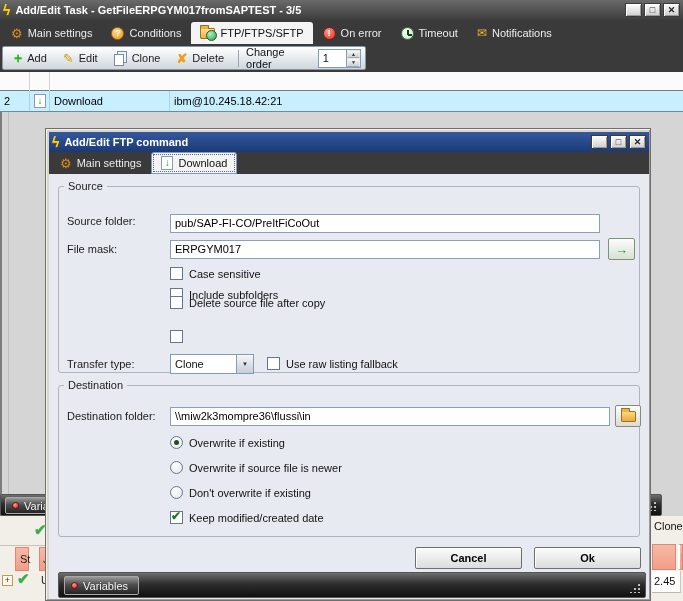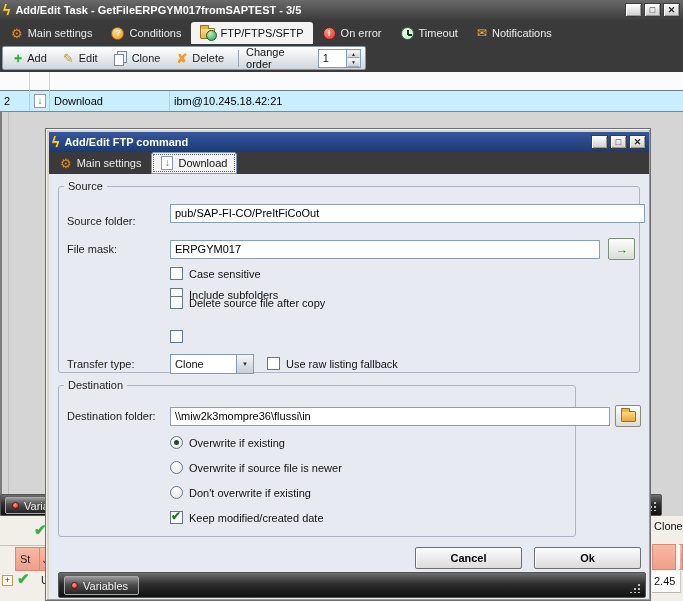--- a/index.html
+++ b/index.html
@@ -64,39 +64,39 @@
 #frame-l2{left:8px;top:112px;width:1px;height:382px;background:#bfbfbf}
 
 .varbar{background:linear-gradient(#6e6e6e,#2e2e2e 45%,#101010);border:1px solid #555;border-radius:2px}
 #main-varbar{left:0;top:494px;width:662px;height:22px}
 .varbtn{position:absolute;left:4px;top:2px;height:17px;background:linear-gradient(#9a9a9a,#4e4e4e 45%,#242424);border:1px solid #a8a8a8;border-radius:2px;display:flex;align-items:center;gap:5px;padding:0 10px 0 6px;color:#f2f2f2}
 .grip{position:absolute;right:4px;bottom:4px;width:13px;height:11px;background-image:radial-gradient(circle,#c2c2c2 1px,rgba(0,0,0,0) 1.4px);background-size:4px 4px;background-position:1px 1px;clip-path:polygon(100% 0,100% 100%,0 100%)}
 
 #bottom-bg{left:0;top:516px;width:683px;height:85px;background:#f1efe8}
 #bottom-hline{left:0;top:545px;width:45px;height:1px;background:#c4c4bc}
 .salmon{background:linear-gradient(#f7b9a6,#f19e88);border:1px solid #d98a74;color:#222}
-#st-h{left:15px;top:547px;width:34px;height:24px;padding:5px 0 8px 4px}
+#st-h{left:15px;top:547px;width:14px;height:24px;padding:5px 0 8px 4px}
 #jo-h{left:39px;top:547px;width:28px;height:24px;padding:5px 0 0 3px}
 #frag-check1{left:34px;top:521px}
 #frag-check2{left:17px;top:570px}
 #plusbox{left:2px;top:575px;width:11px;height:11px;background:#fdf8ec;border:1px solid #c09858;font-size:9px;line-height:9px;text-align:center;color:#333}
 #frag-u{left:41px;top:574px;color:#222}
 #task-label{left:654px;top:520px;color:#111}
 #n-h1{left:652px;top:544px;width:24px;height:26px}
 #n-h2{left:678px;top:544px;width:5px;height:26px;border-left:2px solid #fff;padding:6px 0 0 1px;overflow:hidden}
 #val-245{left:652px;top:571px;width:29px;height:22px;background:#fff;border-right:1px solid #c8c8c0;border-bottom:1px solid #b8b8b0;padding:4px 0 0 2px}
 
 #dialog{left:45px;top:128px;width:606px;height:473px;background:#d8d5cc;border:1px solid #6e6e6e;box-shadow:inset 1px 1px 0 #f2f1ec,inset -1px -1px 0 #9c9a92}
 #dlg-titlebar{position:absolute;left:3px;top:3px;width:600px;height:20px;background:linear-gradient(#35589e,#1b3a74);display:flex;align-items:center;gap:5px;padding:0 3px}
 #dlg-tabbar{position:absolute;left:3px;top:23px;width:600px;height:22px}
 #dlg-client{position:absolute;left:3px;top:45px;width:600px;height:425px;background:#e8eaf1}
 fieldset{position:absolute;border:1px solid #b2b3c2;border-radius:3px}
 legend{margin-left:5px;padding:0 4px;color:#1c1c1c;font-size:11px}
 #fs-source{left:9px;top:6px;width:582px;height:193px}
-#fs-dest{left:9px;top:205px;width:518px;height:158px}
+#fs-dest{left:9px;top:205px;width:582px;height:158px}
 .flabel{position:absolute;left:8px;color:#1c1c1c;white-space:nowrap}
 .tbox{position:absolute;background:#fff;border:1px solid #8aa0b8;padding:2px 4px;height:19px;white-space:nowrap;overflow:hidden;color:#000}
 .sidebtn{position:absolute;height:22px;background:linear-gradient(#fdfdfd,#d8e0d4);border:1px solid #7a927a;border-radius:2px;display:flex;align-items:center;justify-content:center}
 .sidebtn.gray{background:linear-gradient(#fdfdfd,#dcdcd4);border-color:#8a8a7a}
 .checkrow,.radiorow{position:absolute;display:flex;align-items:center;gap:6px;white-space:nowrap}
 .cb{width:13px;height:13px;background:#fff;border:1px solid #64788c;position:relative;flex:none}
 .cbmark{position:absolute;left:0;top:-3px;color:#1a7a1a;font-size:12px;font-weight:bold}
 .rd{width:13px;height:13px;border-radius:50%;background:radial-gradient(circle at 35% 30%,#fff,#e4e4e4);border:1px solid #64788c;position:relative;flex:none}
 .rddot{position:absolute;left:3px;top:3px;width:5px;height:5px;border-radius:50%;background:#234a23}
 .select{position:absolute;height:20px;background:#fff;border:1px solid #7f9db9;display:flex}
@@ -257,21 +257,21 @@
       <span>Download</span>
     </span>
   </div>
 
   <div id="dlg-client">
 
     <fieldset id="fs-source">
       <legend>Source</legend>
 
       <span class="flabel" style="top:23px">Source folder:</span>
-      <span class="tbox" style="left:111px;top:12px;width:475px">pub/SAP-FI-CO/PreItFiCoOut</span>
+      <span class="tbox" style="left:111px;top:22px;width:430px">pub/SAP-FI-CO/PreItFiCoOut</span>
 
       <span class="flabel" style="top:51px">File mask:</span>
       <span class="tbox" style="left:111px;top:48px;width:430px">ERPGYM017</span>
       <span class="sidebtn" style="left:549px;top:46px;width:27px">
         <span class="greenarrow">→</span>
       </span>
 
       <span class="checkrow" style="left:111px;top:75px">
         <span class="cb"></span>
         <span>Case sensitive</span>

